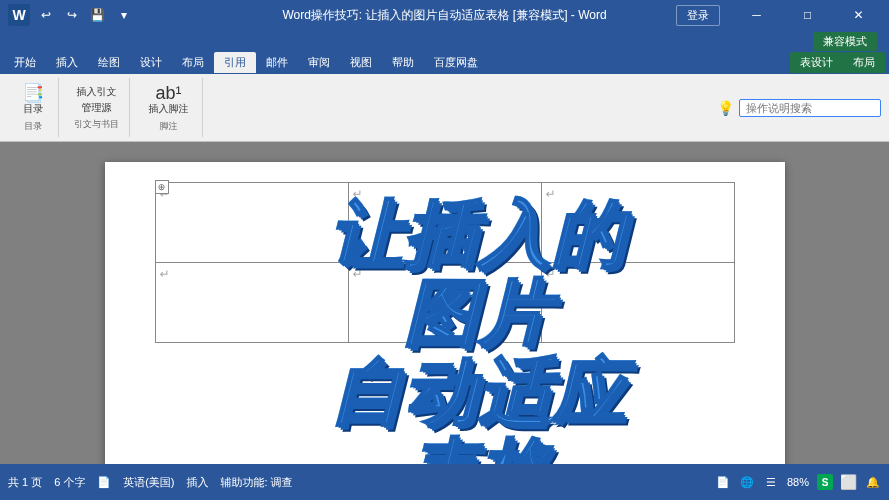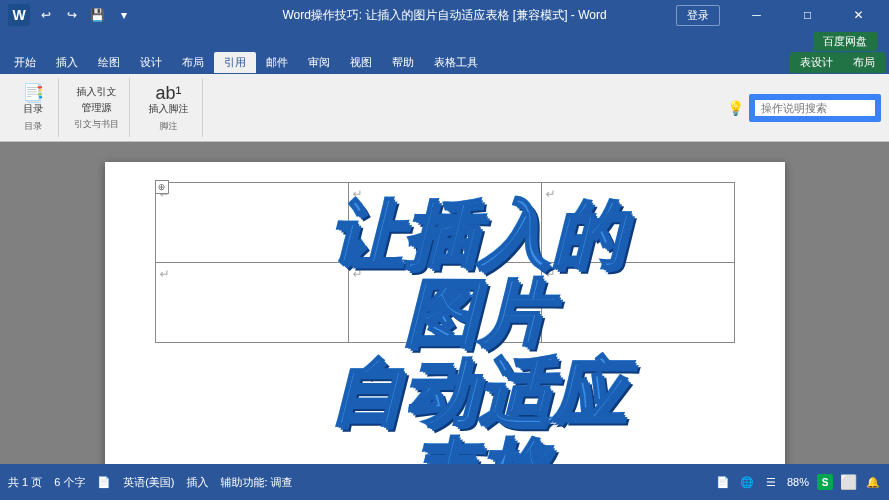--- a/index.html
+++ b/index.html
@@ -150,25 +150,25 @@
     }
 
     
     #search-area {
       display: flex;
       align-items: center;
       gap: 4px;
       margin-left: auto;
     }
     #search-box {
-      border: 6px solid #3b82f6;
+      border: 1px solid #3b82f6;
       border-radius: 2px;
       padding: 2px 6px;
       font-size: 11px;
-      width: 132px;
+      width: 142px;
       outline: none;
     }
 
     
     #login-btn {
       position: absolute;
       top: 4px;
       right: 120px;
       background: #2b579a;
       color: white;
@@ -338,35 +338,35 @@
   </div>
   <div id="title-bar-right">
     <button id="login-btn" style="position:static; margin-right:8px;">登录</button>
     <div class="win-ctrl">─</div>
     <div class="win-ctrl">□</div>
     <div class="win-ctrl close-btn">✕</div>
   </div>
 </div>
 
 <div id="contextual-bar">
-  <div class="contextual-tab">百度网盘</div>
+  <div class="contextual-tab">兼容模式</div>
 </div>
 
 <div id="ribbon-tabs">
   <div class="ribbon-tab">开始</div>
   <div class="ribbon-tab">插入</div>
   <div class="ribbon-tab">绘图</div>
   <div class="ribbon-tab">设计</div>
   <div class="ribbon-tab">布局</div>
   <div class="ribbon-tab active">引用</div>
   <div class="ribbon-tab">邮件</div>
   <div class="ribbon-tab">审阅</div>
   <div class="ribbon-tab">视图</div>
   <div class="ribbon-tab">帮助</div>
-  <div class="ribbon-tab">表格工具</div>
+  <div class="ribbon-tab">百度网盘</div>
   <div style="flex:1;"></div>
   <div class="ribbon-tab" style="background:#217346; color:white;">表设计</div>
   <div class="ribbon-tab" style="background:#217346; color:white;">布局</div>
 </div>
 
 <div id="ribbon-content">
   <div class="ribbon-group">
     <div class="ribbon-btn">
       <div class="ribbon-btn-icon">📑</div>
       <div style="font-size:10px;">目录</div>

